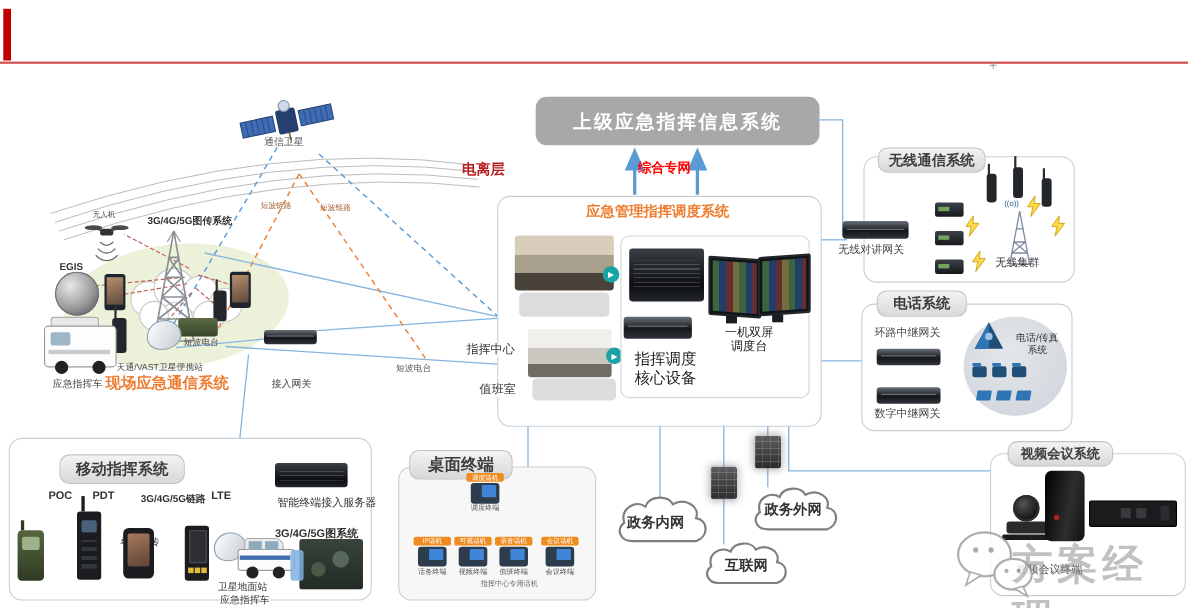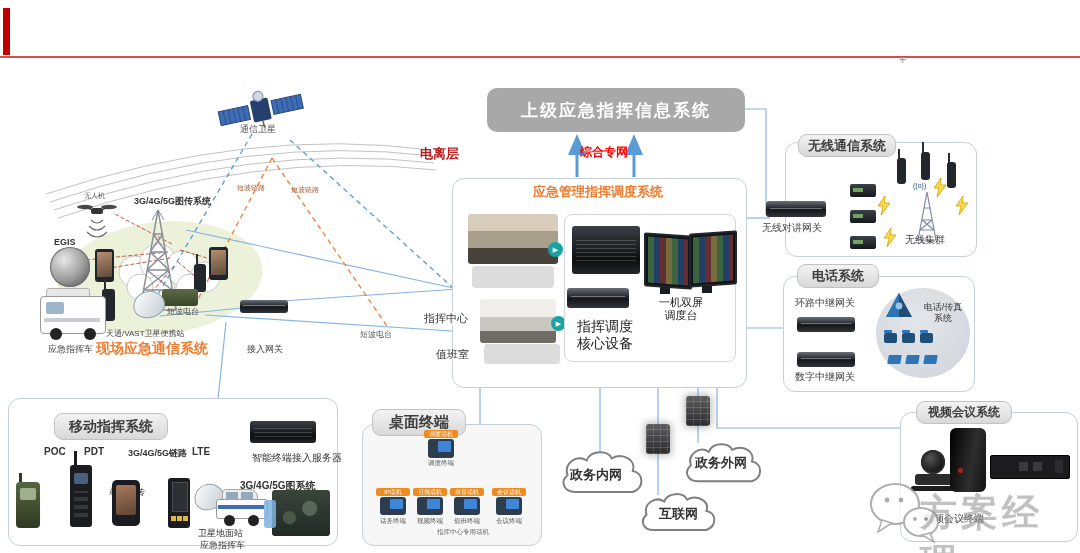--- a/index.html
+++ b/index.html
@@ -345,21 +345,21 @@
     <div class="abs" style="left:6px;top:2px;width:34px;height:12px;background:#ececec;border:1px solid #a8a8a8;border-radius:4px 8px 0 0;"></div>
     <div class="abs" style="left:0;top:12px;width:50px;height:18px;background:#fbfbfb;border:1px solid #9a9a9a;border-radius:3px;"></div>
     <div class="abs" style="left:10px;top:5px;width:12px;height:8px;background:#8fa9bd;"></div>
     <div class="abs" style="left:25px;top:5px;width:12px;height:8px;background:#8fa9bd;"></div>
     <div class="abs" style="left:2px;top:18px;width:46px;height:4px;background:#3f6fae;"></div>
     <div class="abs" style="left:8px;top:28px;width:11px;height:11px;background:#222;border-radius:50%;"></div>
     <div class="abs" style="left:32px;top:28px;width:11px;height:11px;background:#222;border-radius:50%;"></div>
   </div>
   <div class="lbl" style="left:198px;top:528px;font-size:9px;color:#333;">卫星地面站</div>
   <div class="lbl" style="left:200px;top:540px;font-size:9px;color:#333;">应急指挥车</div>
-  <div class="lbl" style="left:240px;top:480px;font-size:10px;font-weight:bold;color:#333;">3G/4G/5G图系统</div>
+  <div class="lbl" style="left:250px;top:480px;font-size:10px;font-weight:bold;color:#333;">3G/4G/5G图系统</div>
   <div class="abs" style="left:272px;top:490px;width:58px;height:46px;border-radius:3px;background:
        radial-gradient(circle at 30% 60%,#4a5a48 6px,transparent 7px),
        radial-gradient(circle at 65% 40%,#57675a 7px,transparent 8px),
        linear-gradient(180deg,#39443a,#222a24);"></div>
   <div class="abs" style="left:264px;top:500px;width:12px;height:28px;background:#7fb2e0;border-radius:3px;opacity:.85;"></div>
 
   <div class="panel" style="left:362px;top:424px;width:178px;height:120px;background:#f7f7f7;"></div>
   <div class="tab" style="left:372px;top:409px;width:92px;height:25px;font-size:15px;">桌面终端</div>
   <div class="band" style="left:424px;top:430px;width:34px;height:8px;">调度话机</div>
   <div class="ipphone" style="left:428px;top:439px;width:26px;height:19px;"></div>

